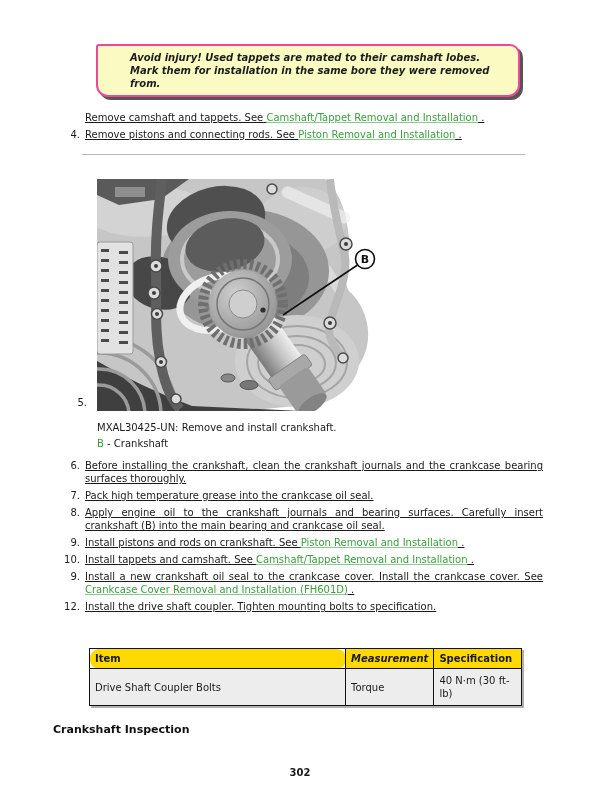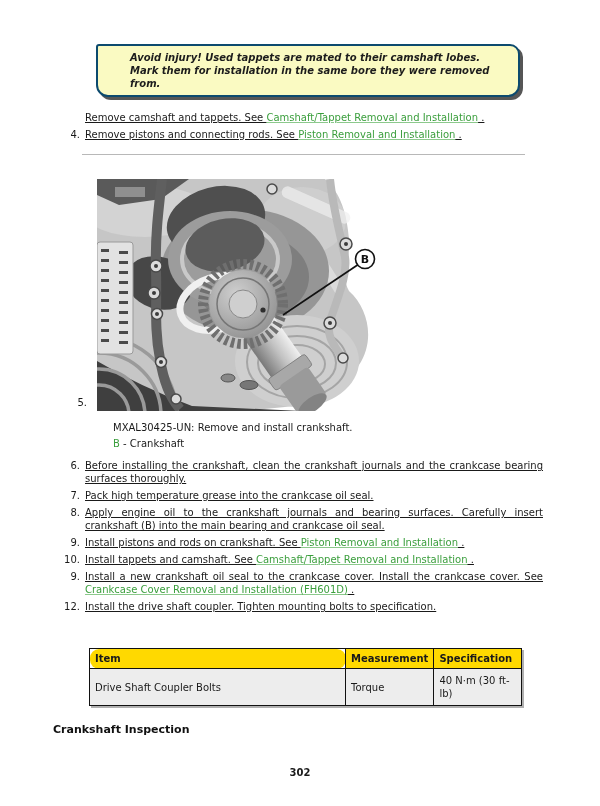--- a/index.html
+++ b/index.html
@@ -17,21 +17,21 @@
     font-size: 10px;
     line-height: 13px;
   }
 
   
   .warning-box {
     position: absolute;
     left: 96px; top: 44px;
     width: 424px;
     background: var(--warning_bg, #fafac2);
-    border: 2px solid #0c4a6e;
+    border: 2px solid #ec4899;
     border-radius: 3px 10px 12px 12px;
     box-shadow: 3px 3px 0 #565656;
     padding: 5px 8px 5px 32px;
     font-weight: bold;
     font-style: italic;
     color: #1c1c1c;
   }
 
   
   .steps { position: absolute; left: 62px; width: 481px; }
@@ -54,21 +54,21 @@
     border-top: 1px solid #b8b8b8;
   }
 
   
   .figure-wrap { position: absolute; left: 62px; top: 179px; width: 481px; }
   .figure-wrap .fig-num {
     position: absolute; left: 10px; bottom: 2px;
     width: 15px; text-align: right;
   }
   .photo-frame { margin-left: 35px; width: 290px; height: 232px; background: #fff; }
-  .caption-block { position: absolute; left: 113px; top: 420px; line-height: 16px; }
+  .caption-block { position: absolute; left: 97px; top: 420px; line-height: 16px; }
   .caption-block .legend-label { color: var(--link_green, #3a9e3c); }
 
   
   table.spec {
     position: absolute;
     left: 89px; top: 648px;
     border-collapse: collapse;
     box-shadow: 2px 2px 0 #b0b0b0;
     font-size: 10px;
     line-height: 13px;
@@ -78,21 +78,21 @@
     text-align: left;
     vertical-align: middle;
   }
   table.spec th {
     background: var(--table_header_bg, #ffd900);
     font-weight: bold;
     padding: 3px 5px;
   }
   table.spec td { background: #ededed; padding: 5px 5px; }
   .col-item { width: 256px; border-radius: 9px; }
-  .col-meas { width: 85px; }
+  .col-meas { width: 85px; font-style: italic; }
   .col-spec { width: 88px; }
 
   
   .section-heading {
     position: absolute;
     left: 53px; top: 723px;
     font-size: 11px;
     font-weight: bold;
     color: #111;
   }

